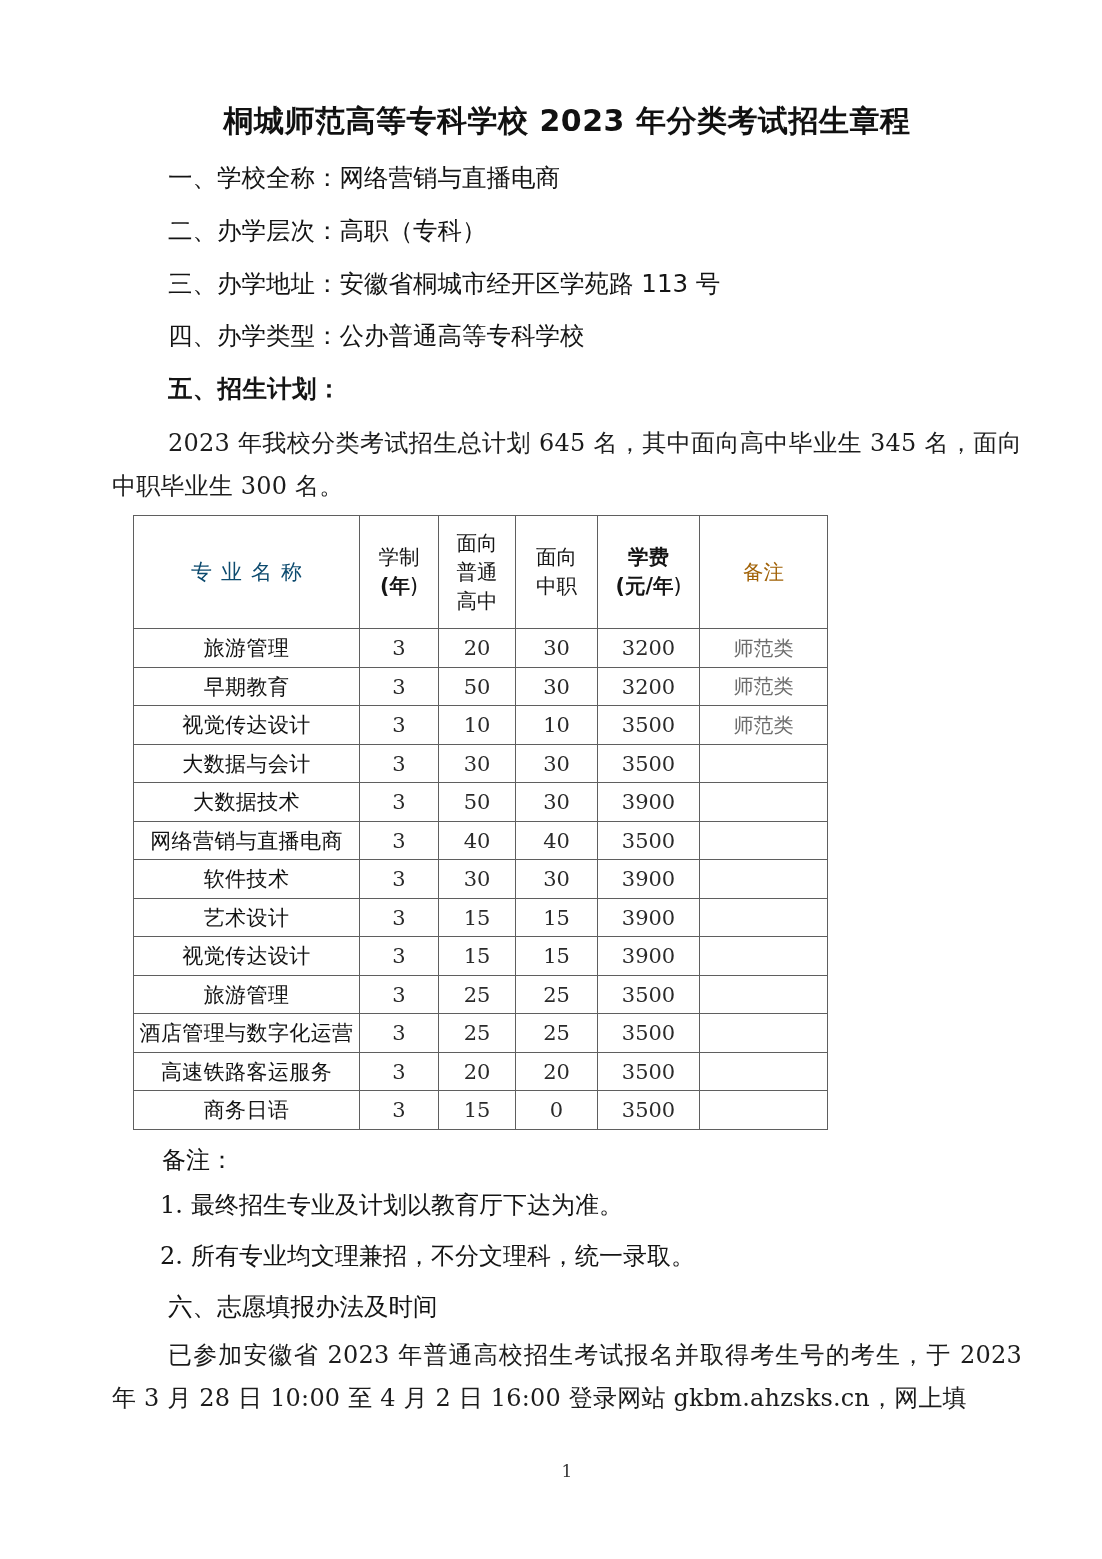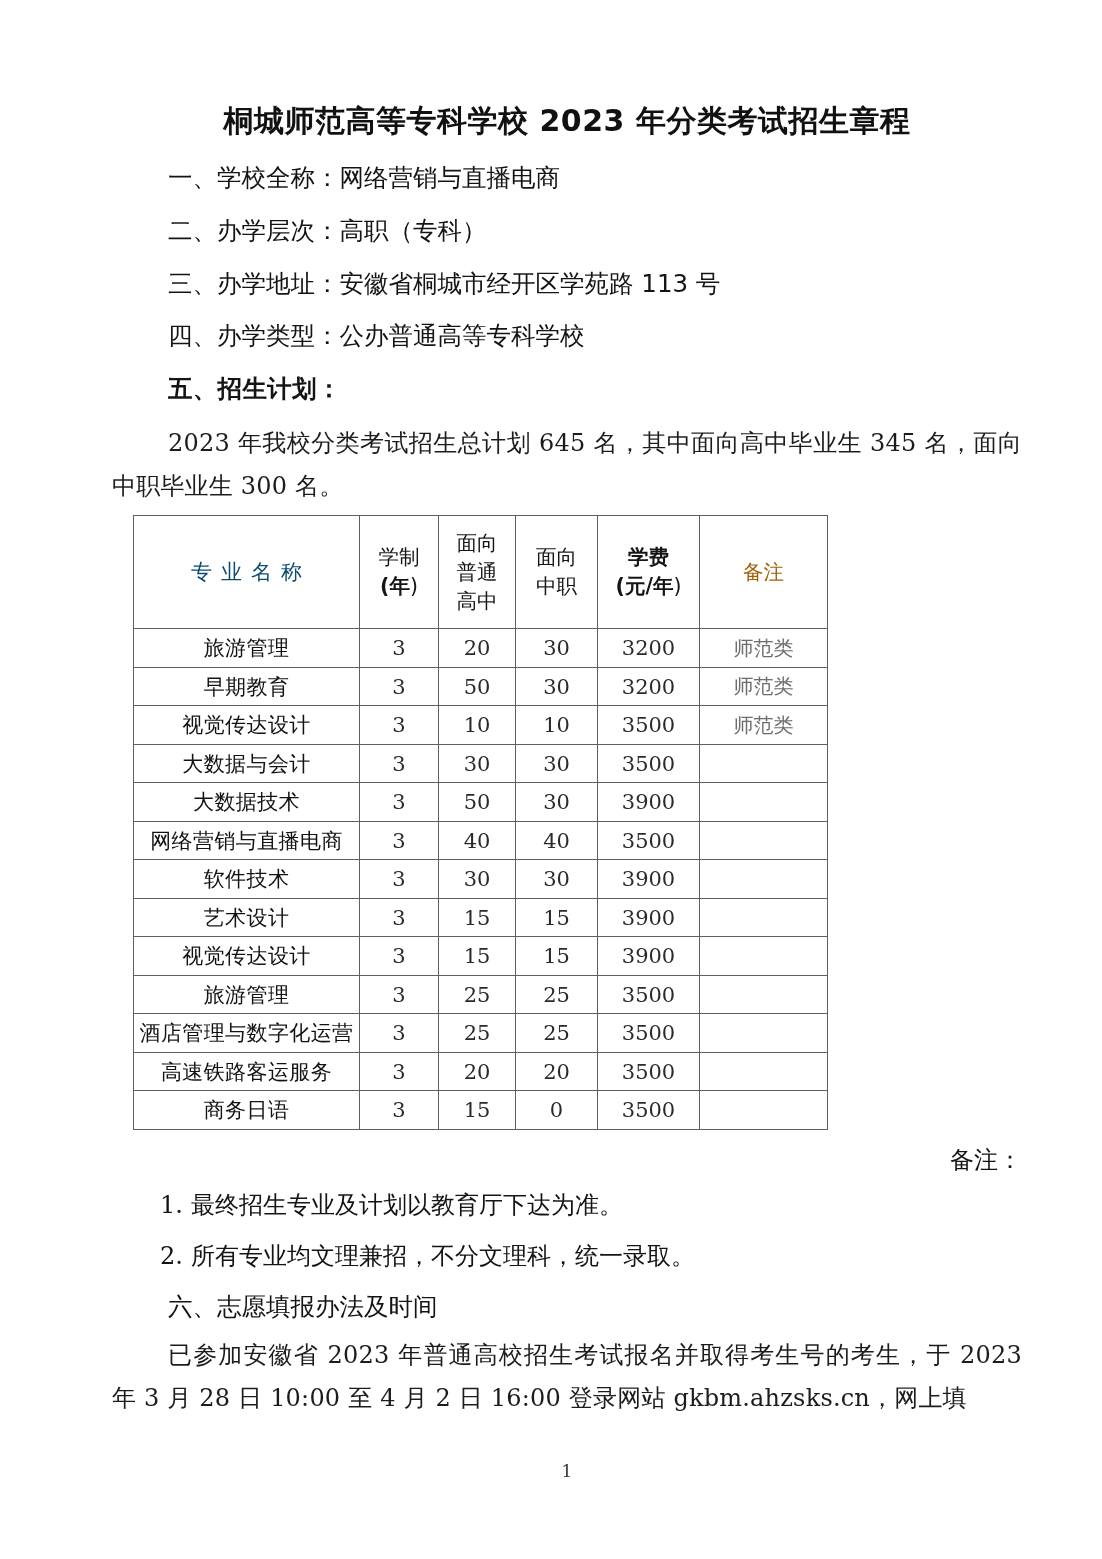--- a/index.html
+++ b/index.html
@@ -137,21 +137,20 @@
     color: #6d6d6d;
   }
 
   
   .note-head {
     font-family: "DejaVu Sans", sans-serif;
     font-size: 24px;
     color: #141414;
     margin: 0;
     padding: 14px 0 4px 50px;
-    text-align: right;
   }
   .note-item {
     font-family: "DejaVu Sans", sans-serif;
     font-size: 24px;
     color: #141414;
     margin: 0;
     padding: 8px 0 8px 48px;
     line-height: 1.45;
     white-space: nowrap;
   }

